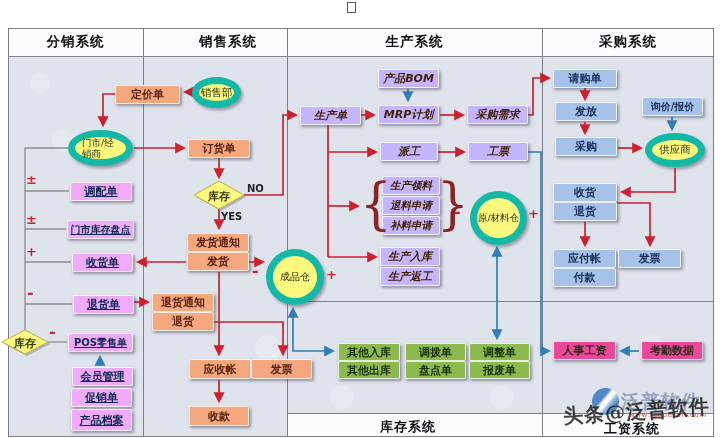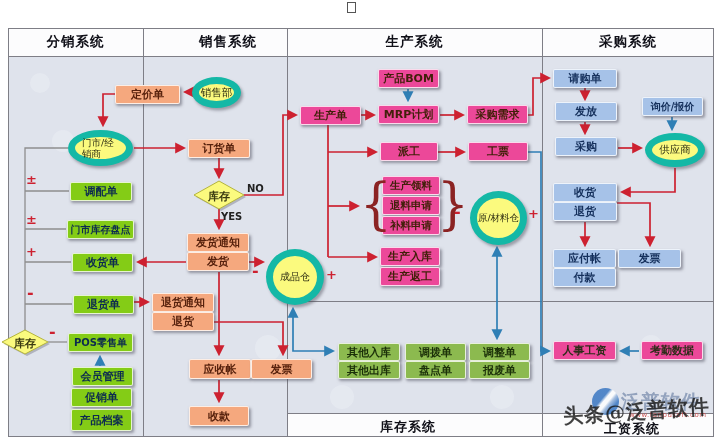--- a/index.html
+++ b/index.html
@@ -11,22 +11,22 @@
   svg.overlay{position:absolute;left:0;top:0;pointer-events:none;}
   .hdr{position:absolute;height:28px;top:28px;display:flex;align-items:center;justify-content:center;
        font:bold 13.5px "DejaVu Serif",serif;color:#101018;letter-spacing:1px;}
   .title{position:absolute;left:0;top:2px;width:722px;text-align:center;
          font:bold 15px "DejaVu Serif",serif;color:#000;}
   .artifact{position:absolute;left:347px;top:2px;width:7px;height:9px;border:1px solid #555;}
   .bx{position:absolute;display:flex;align-items:center;justify-content:center;box-sizing:border-box;
       font-weight:bold;font-size:11px;border:1px solid rgba(255,255,255,.8);border-radius:2px;
       box-shadow:1.5px 2px 3px rgba(70,70,85,.5);white-space:nowrap;}
   .salmon{background:#f5a87e;color:#58220d;}
-  .orange{background:#ec4899;color:#42200a;}
-  .teal{background:#84cc16;color:#0c2b4f;}
+  .orange{background:#c4b5fd;color:#42200a;font-style:italic;}
+  .teal{background:#f0abfc;color:#0c2b4f;text-decoration:underline;}
   .peri{background:#a6c2e8;color:#15305c;}
   .green{background:#8cba4f;color:#1c3109;}
   .tan{background:#ec4899;color:#2c2c18;}
   .ell{position:absolute;display:flex;align-items:center;justify-content:center;box-sizing:border-box;
        background:#fbfa7e;border:7px solid #14b8a6;border-radius:50%;color:#2d2d12;font-weight:normal;
        box-shadow:2px 2.5px 3px rgba(70,70,85,.45);}
   .dlab{position:absolute;font-weight:bold;font-size:11px;color:#3a3a10;text-align:center;}
   .mk{position:absolute;font-weight:bold;font-size:13px;color:#cd2130;line-height:10px;}
   .flow{position:absolute;font-weight:bold;font-size:10px;color:#222;}
   .brace{position:absolute;font-size:50px;font-weight:400;color:#8b2323;line-height:60px;

